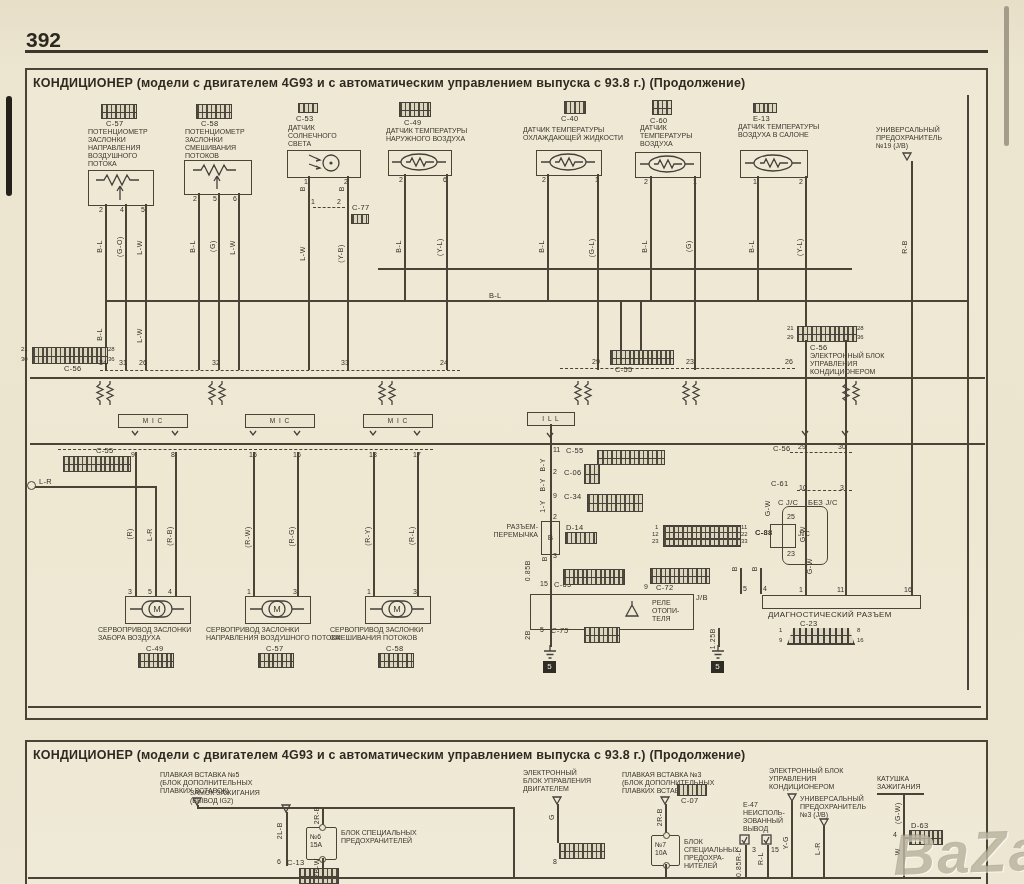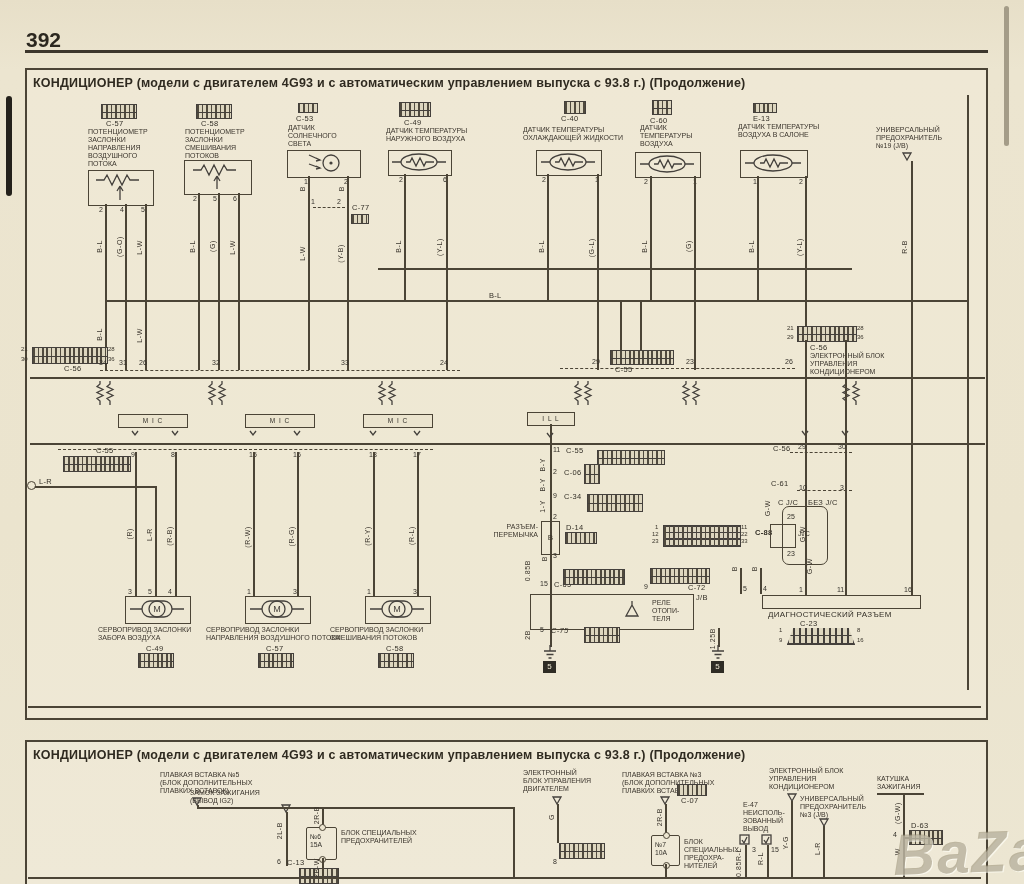--- a/index.html
+++ b/index.html
@@ -382,21 +382,21 @@
   <div class="box" style="left:541px;top:521px;width:17px;height:32px;font-size:8px;text-align:center;line-height:32px;">В</div>
   <span class="id" style="left:566px;top:523px;">D-14</span>
   <div class="strip" style="left:565px;top:532px;width:30px;height:10px;"></div>
   <span class="pin" style="left:553px;top:552px;">3</span>
   <span class="vt" style="left:541px;top:556px;">B</span>
   <span class="vt" style="left:524px;top:560px;">0.85B</span>
   <span class="pin" style="left:540px;top:580px;">15</span>
   <span class="id" style="left:554px;top:580px;">C-65</span>
   <div class="strip r2" style="left:563px;top:569px;width:60px;height:14px;"></div>
   <span class="pin" style="left:644px;top:583px;">9</span>
-  <span class="id" style="left:688px;top:583px;">C-72</span>
+  <span class="id" style="left:656px;top:583px;">C-72</span>
   <div class="strip r2" style="left:650px;top:568px;width:58px;height:14px;"></div>
 
   <div class="box" style="left:530px;top:594px;width:162px;height:34px;"></div>
   <span class="id" style="left:696px;top:593px;">J/B</span>
   <svg style="left:620px;top:600px;" width="24" height="20">
       <path class="s" d="M12 1 v4 M12 5 l-6 11 h12 z"></path>
     </svg>
   <div class="lbl" style="left:652px;top:599px;width:40px;">РЕЛЕ
 ОТОПИ-
 ТЕЛЯ</div>

